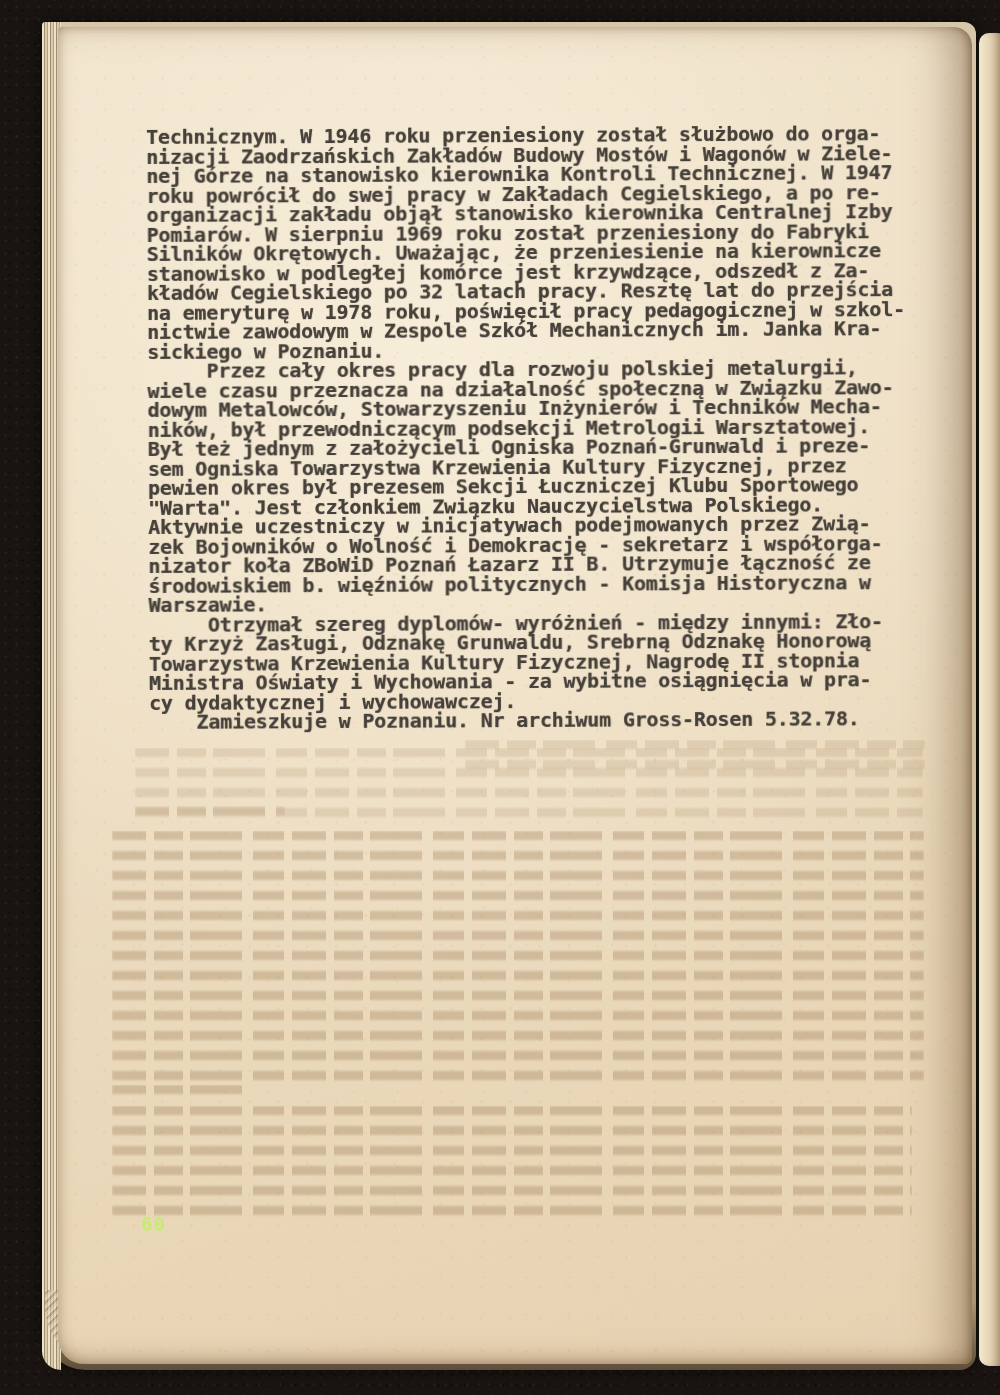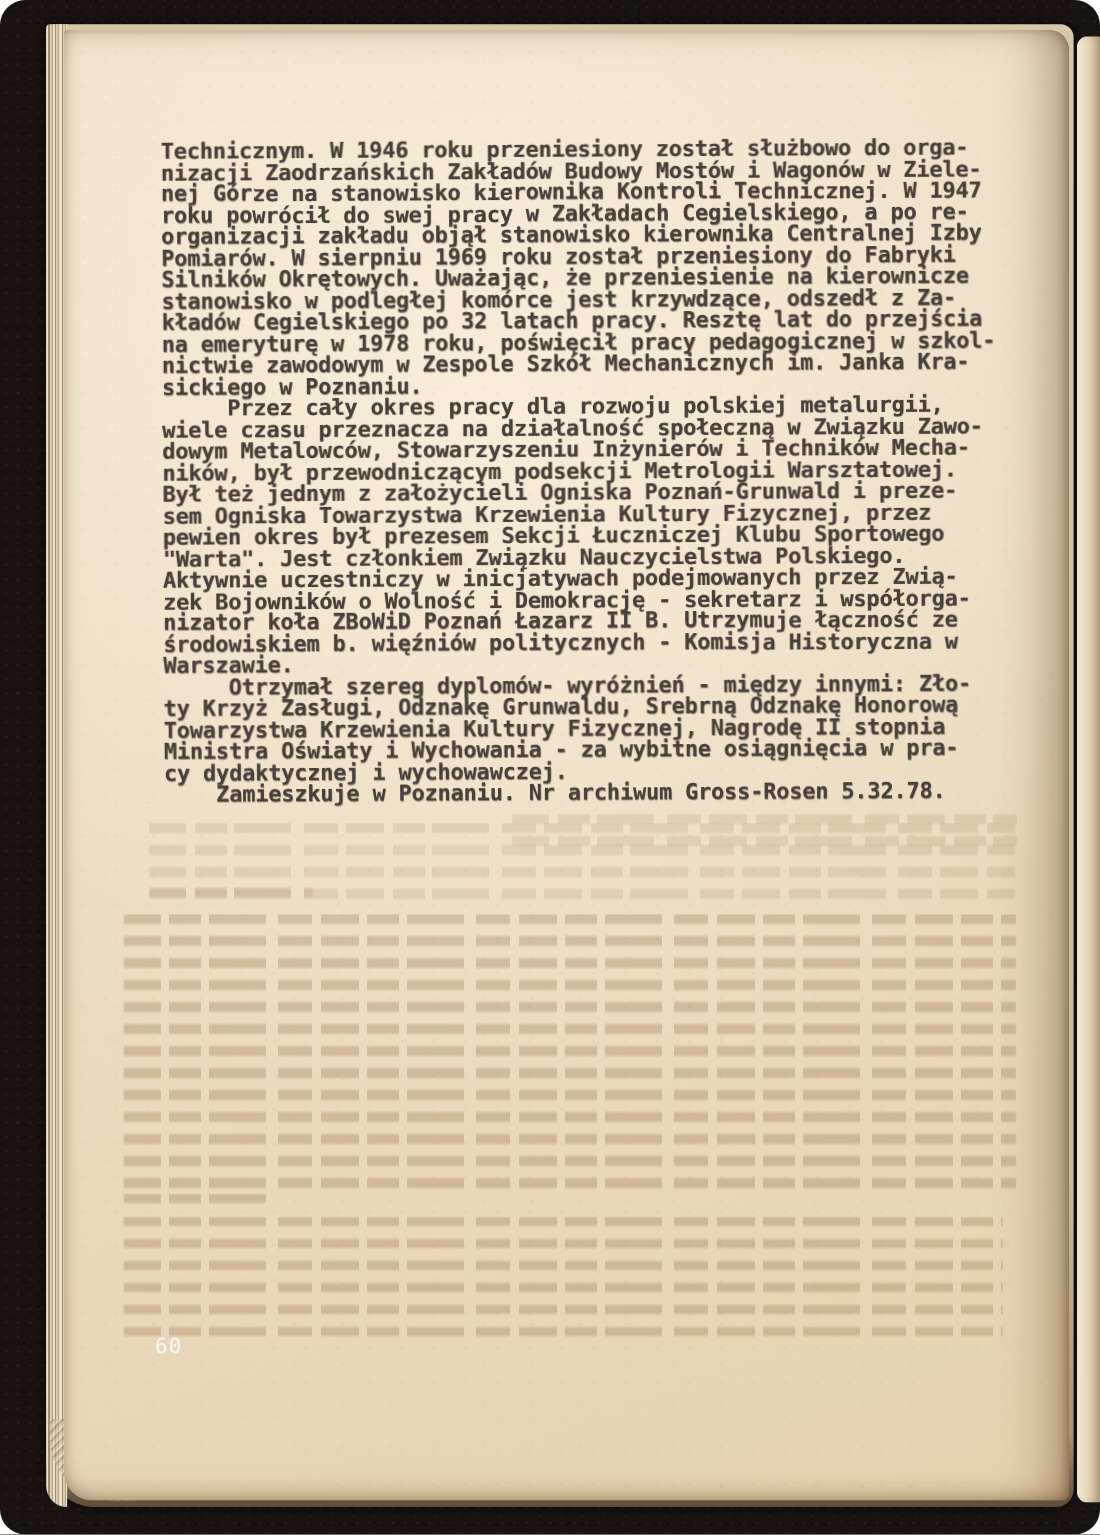--- a/index.html
+++ b/index.html
@@ -6,21 +6,20 @@
   body {
     width: 1000px; height: 1395px;
     font-family: "DejaVu Sans Mono", "Liberation Mono", monospace;
     overflow: hidden;
   }
 
   .scene {
     position: relative; width: 1000px; height: 1395px;
     background-color: var(--bg, #191411);
     overflow: hidden;
-    border-radius: 23px;
   }
   
   .scene::before {
     content: ""; position: absolute; inset: 0;
     background-image:
       radial-gradient(rgba(225,212,190,0.055) 1px, transparent 1.4px),
       radial-gradient(rgba(225,212,190,0.035) 1px, transparent 1.5px),
       radial-gradient(rgba(0,0,0,0.35) 1px, transparent 1.6px);
     background-size: 11px 13px, 19px 17px, 13px 11px;
     background-position: 0 0, 7px 9px, 3px 5px;
@@ -90,22 +89,22 @@
     white-space: pre;
     transform: rotate(-0.3deg);
     transform-origin: top left;
     text-shadow: 0.4px 0.4px 0.7px rgba(62,54,46,0.55);
     filter: blur(0.34px);
   }
   .text-block .line { height: 19.5px; }
 
   .page-number {
     position: absolute; left: 141px; top: 1213px;
-    font-weight: 400; font-size: 19px; letter-spacing: 1px;
-    color: #ffffff; opacity: 0.85; filter: blur(0.4px);
+    font-weight: 700; font-size: 19px; letter-spacing: 1px;
+    color: #bef264; opacity: 0.85; filter: blur(0.4px);
   }
 
   
   .ghost {
     position: absolute;
     background: repeating-linear-gradient(180deg,
       rgba(134,97,58,0.26) 0 9px, rgba(134,97,58,0) 9px 20px);
     -webkit-mask-image: repeating-linear-gradient(90deg,
       #000 0 34px, transparent 34px 42px, #000 42px 71px, transparent 71px 78px,
       #000 78px 130px, transparent 130px 141px, #000 141px 172px, transparent 172px 180px);

